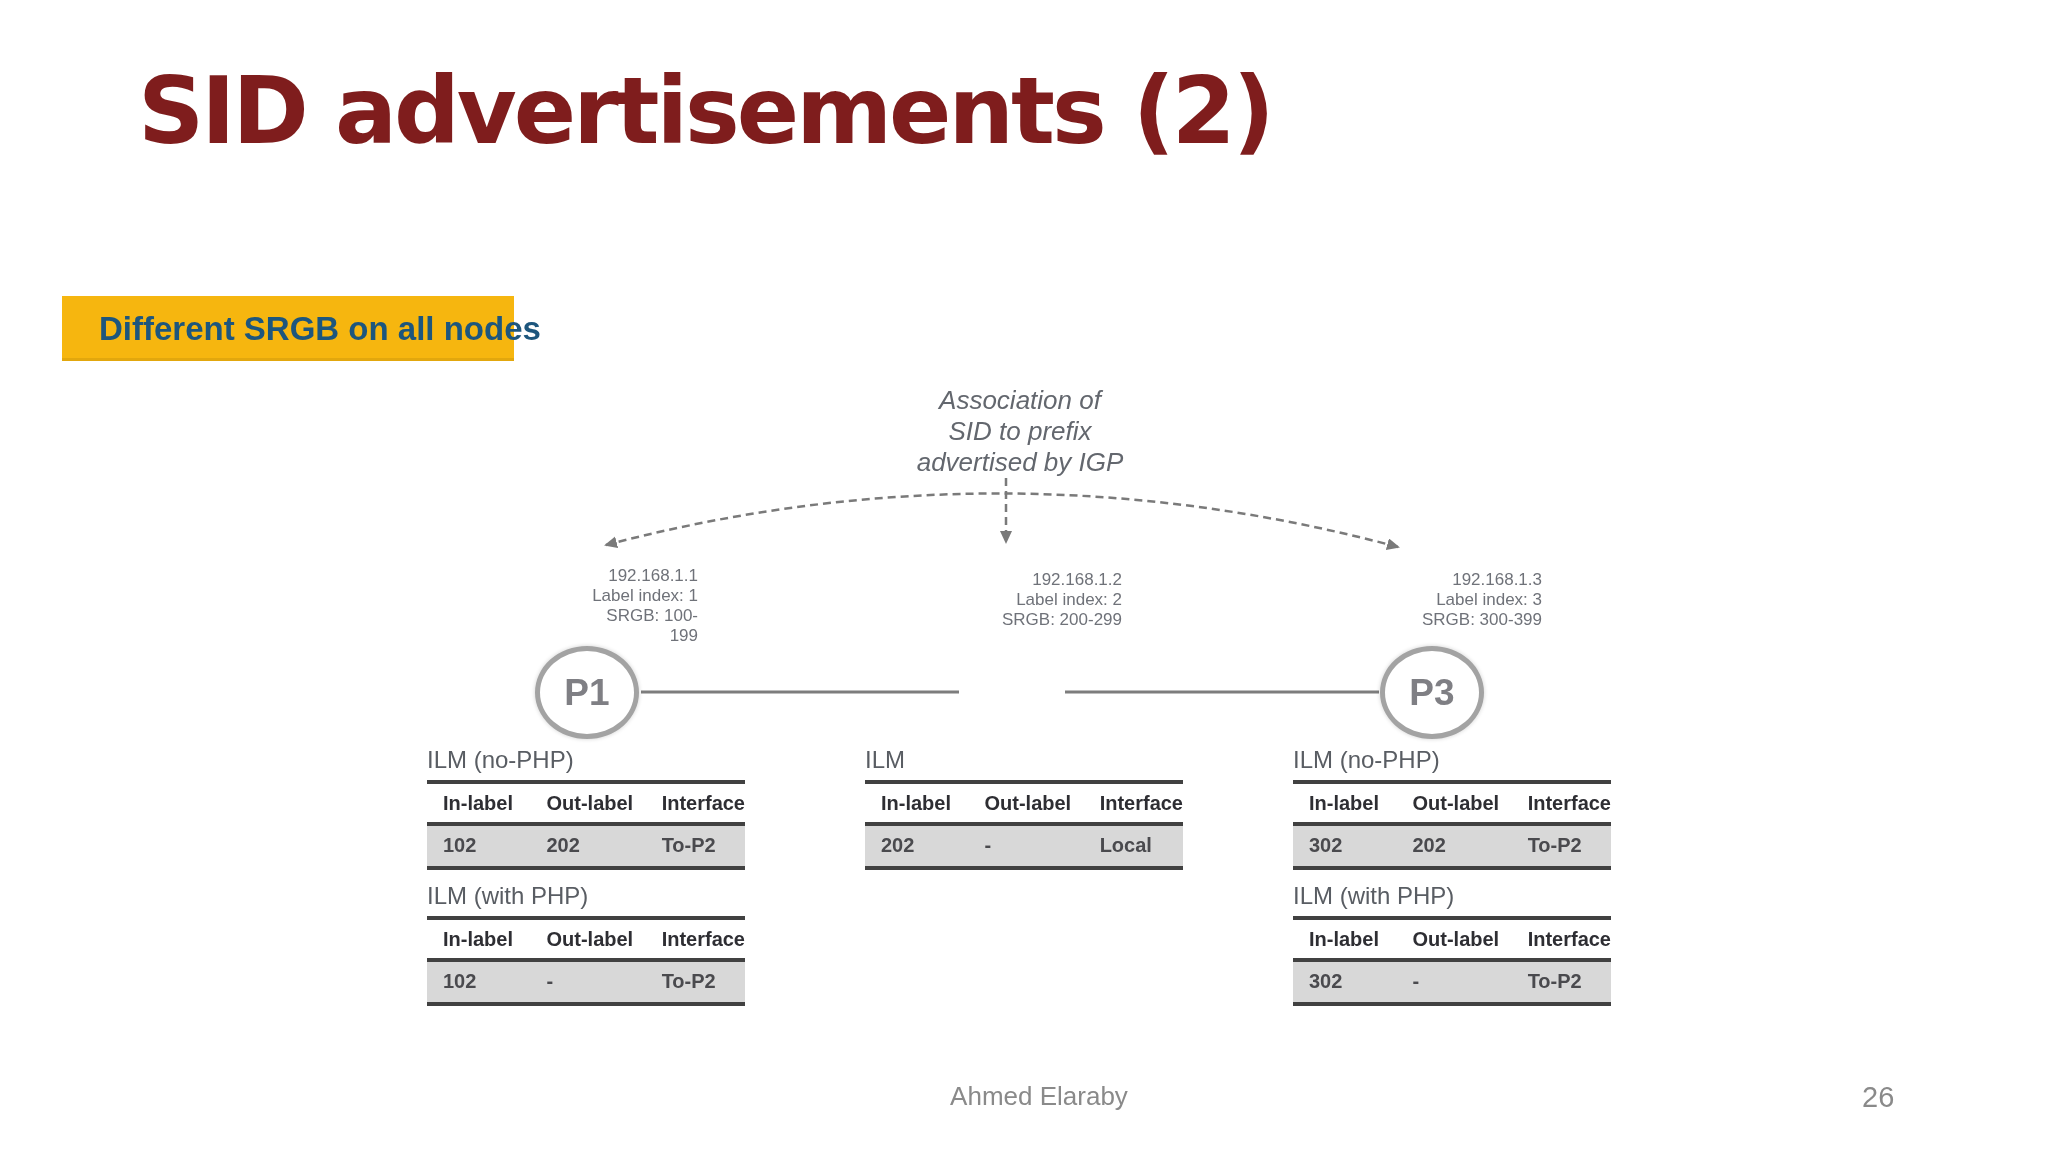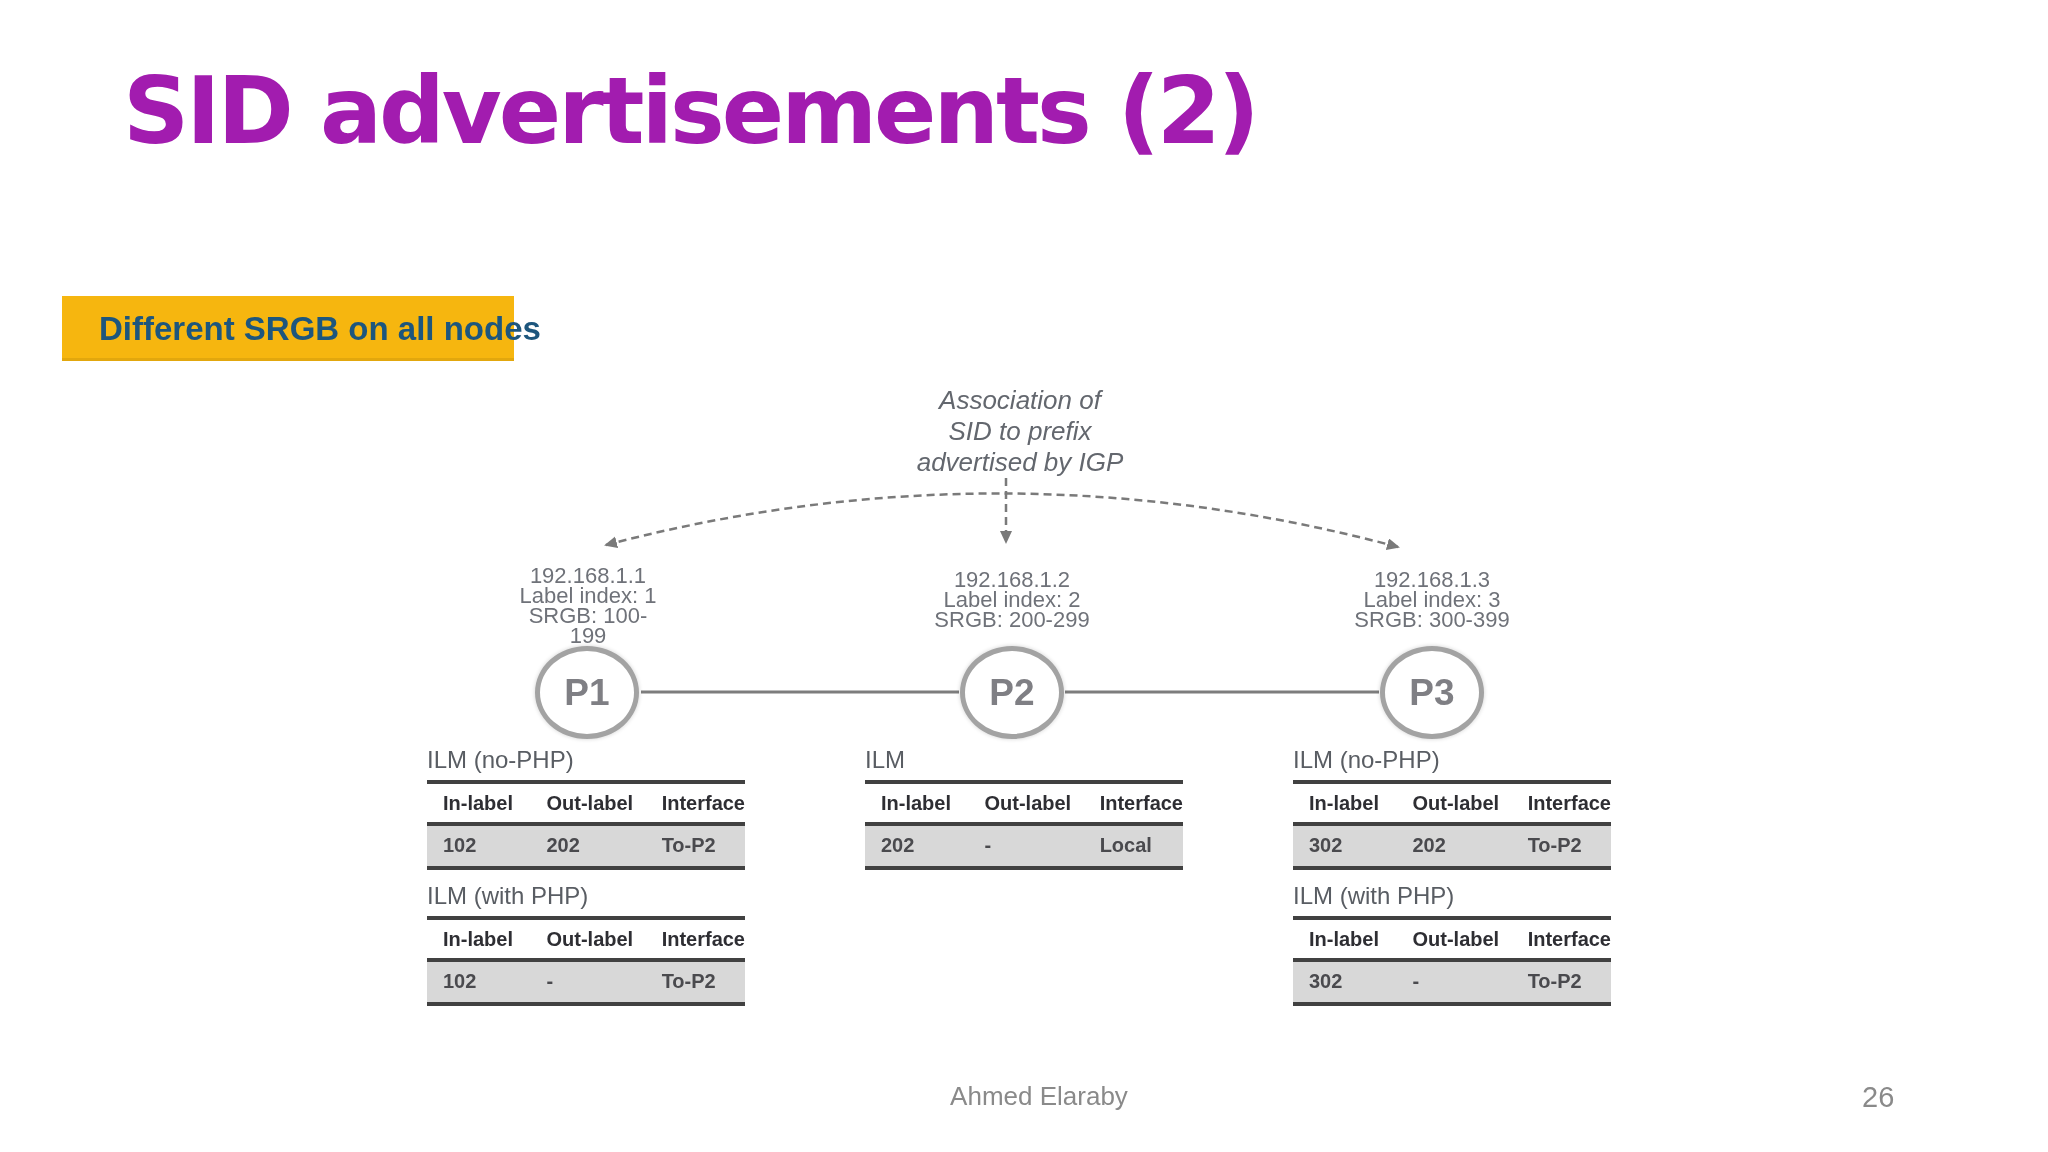--- a/index.html
+++ b/index.html
@@ -13,27 +13,27 @@
   }
   #stage {
     position: relative;
     width: 2048px;
     height: 1152px;
     background: #ffffff;
   }
   
   .slide-title {
     position: absolute;
-    left: 123px;
+    left: 138px;
     top: 58px;
     font-family: "DejaVu Sans", sans-serif;
     font-size: 92px;
     font-weight: 800;
     letter-spacing: -3px;
-    color: #a21caf;
+    color: #7f1d1d;
     white-space: nowrap;
   }
   
   .highlight-box {
     position: absolute;
     left: 62px;
     top: 296px;
     width: 452px;
     height: 65px;
     background: #F6B60F;
@@ -82,22 +82,22 @@
     align-items: center;
     justify-content: center;
     font-size: 37px;
     font-weight: bold;
     color: #7f7f84;
     box-shadow: 0 0 4px rgba(0,0,0,0.18);
   }
   .node-label {
     position: absolute;
     width: 220px;
-    text-align: center;
-    font-size: 22px;
+    text-align: right;
+    font-size: 17px;
     line-height: 20px;
     color: #6f7279;
   }
   
   .table-col {
     position: absolute;
     top: 746px;
     width: 318px;
   }
   .tbl-title {
@@ -199,23 +199,20 @@
     </div>
     <div class="node-label" style="left:1322px; top:570px;">
       <div>192.168.1.3</div>
       <div>Label index: 3</div>
       <div>SRGB: 300-399</div>
     </div>
 
     <div class="node" style="left:535px; top:646px; width:104px; height:93px;">
       <span>P1</span>
     </div>
-    <div class="node" style="left:960px; top:646px; width:104px; height:93px;">
-      <span>P2</span>
-    </div>
     <div class="node" style="left:1380px; top:646px; width:104px; height:93px;">
       <span>P3</span>
     </div>
 
     <div class="table-col" style="left:427px;">
       <div class="tbl-title">ILM (no-PHP)</div>
       <table class="ilm">
         <thead>
           <tr>
             <th>In-label</th>

